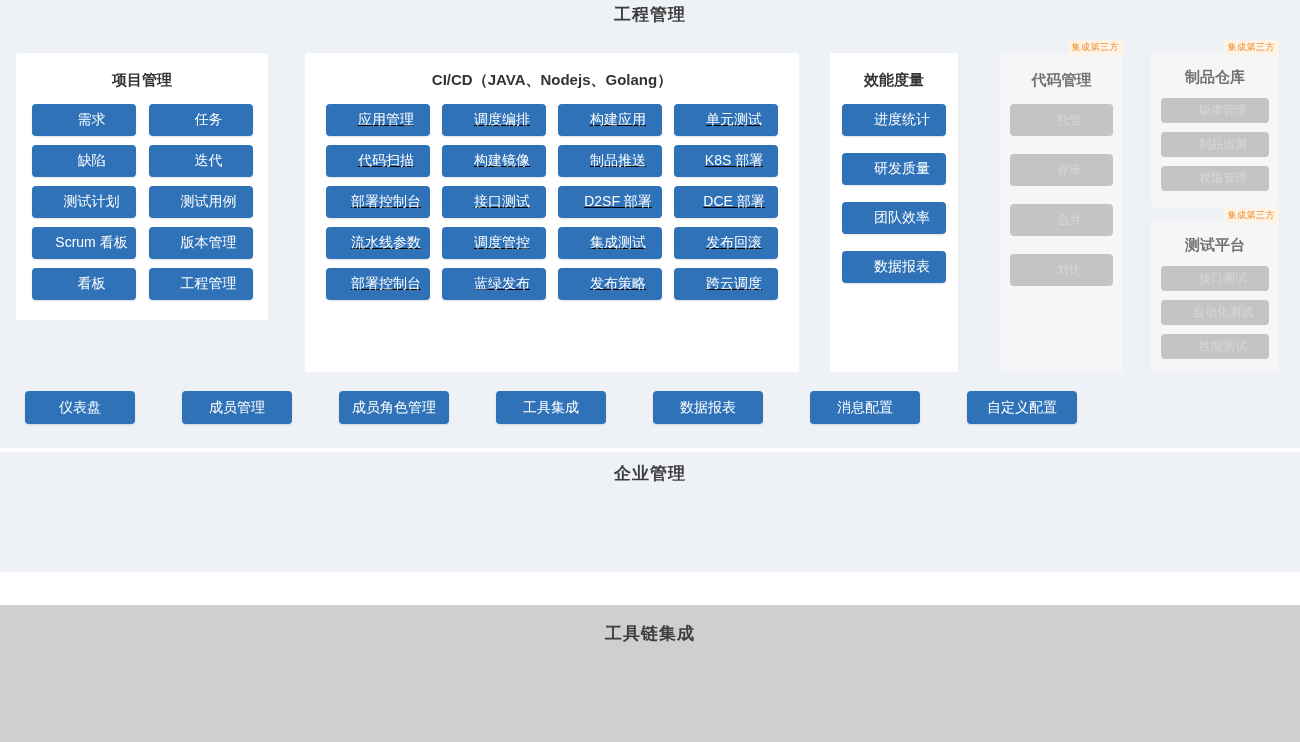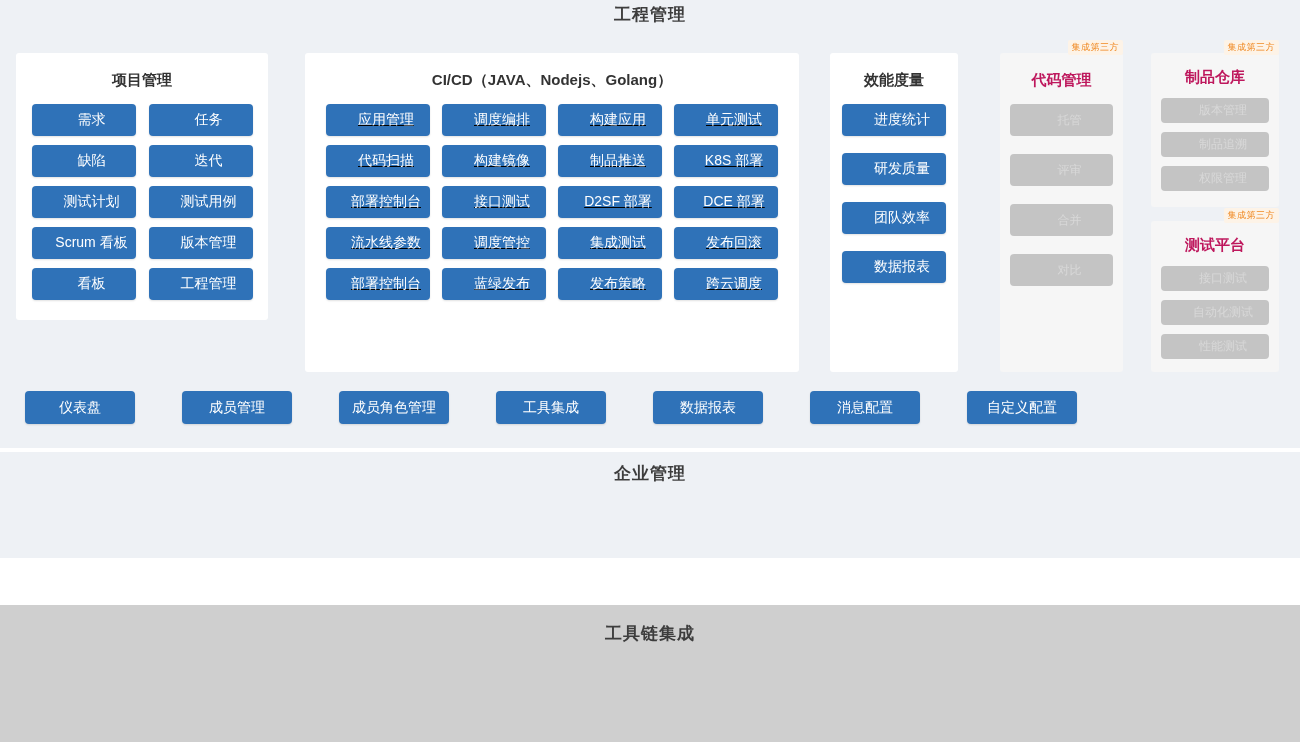--- a/index.html
+++ b/index.html
@@ -7,21 +7,21 @@
     width: 1300px; height: 742px;
     background: #ffffff;
     font-family: "Liberation Sans", "DejaVu Sans", sans-serif;
     overflow: hidden;
   }
   .page { position: relative; width: 1300px; height: 742px; }
 
   
   .section { position: absolute; left: 0; width: 1300px; }
   .sec-eng  { top: 0;   height: 448px; background: #eef1f5; }
-  .sec-ent  { top: 452px; height: 106px; background: #eef1f5; }
+  .sec-ent  { top: 452px; height: 120px; background: #eef1f5; }
   .sec-tool { top: 565px; height: 177px; background: #cfcfcf; margin-top: 40px; }
 
   .sec-title {
     text-align: center;
     font-size: 17px;
     font-weight: bold;
     color: #3d3d3d;
     letter-spacing: 1px;
   }
   .sec-eng  .sec-title { padding-top: 3px; }
@@ -37,21 +37,21 @@
     padding-top: 18px;
   }
   .card.muted { background: #f6f6f6; }
   .card-title {
     text-align: center;
     font-size: 15px;
     font-weight: bold;
     color: #333;
     margin-bottom: 14px;
   }
-  .card.muted .card-title { color: #be185d; }
+  .card.muted .card-title { color: #737373; }
 
   .badge {
     position: absolute;
     top: -13px; right: 0;
     font-size: 9px;
     color: #f08a24;
     background: #fdf3e7;
     border-radius: 2px;
     padding: 1px 4px;
     letter-spacing: .5px;

